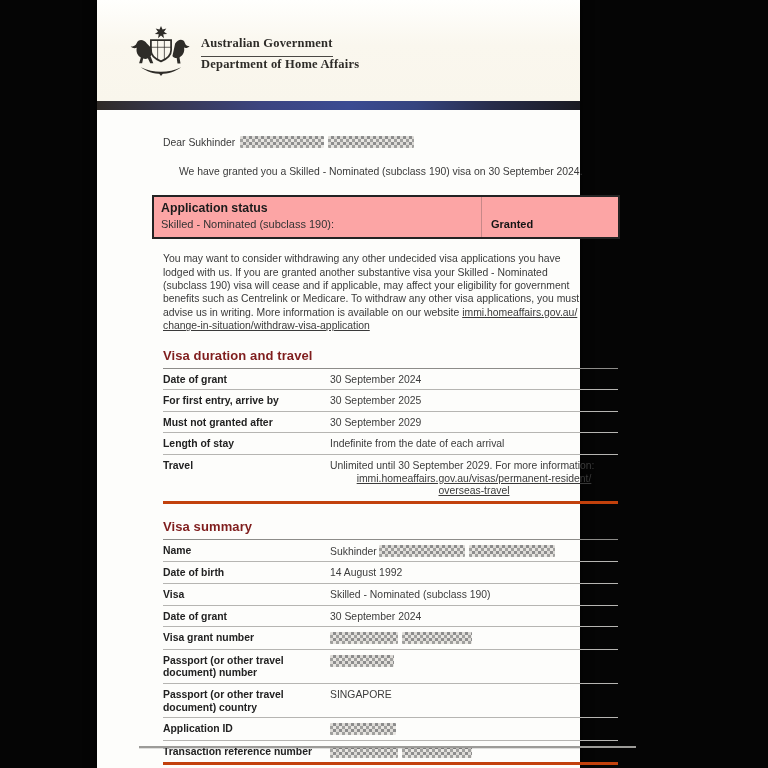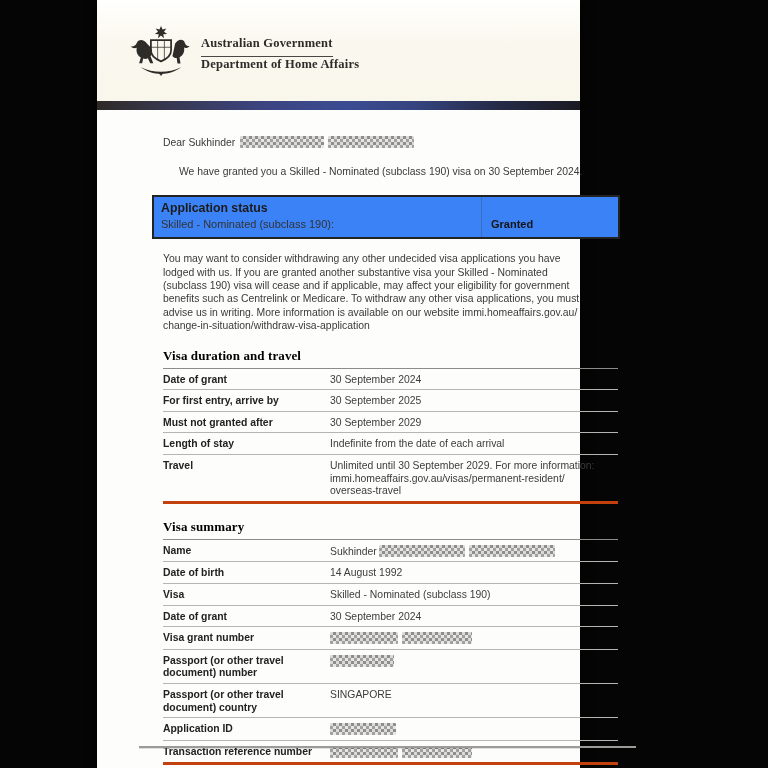--- a/index.html
+++ b/index.html
@@ -39,32 +39,32 @@
   .greeting{margin:0 0 12px 0;white-space:nowrap;}
   .intro{margin:16px;white-space:nowrap;}
   .redact{
     display:inline-block;height:12px;vertical-align:-2px;margin:0 2px;
     background:conic-gradient(#8d8d8d 25%, #e9e7e3 0 50%, #a0a09e 0 75%, #dcdad6 0);
     background-size:6px 6px;border-radius:1px;
     filter:blur(.6px);
   }
   .status-box{
     position:relative;margin:10px 0 0 -11px;width:457px;
-    border:2px solid #232323;padding:4px 0 6px 7px;background:#3b82f6;
+    border:2px solid #232323;padding:4px 0 6px 7px;background:#fca5a5;
   }
   .sb-divider{position:absolute;left:327px;top:0;bottom:0;width:1px;background:rgba(60,60,60,.28);}
   .sb-title{font-weight:bold;font-size:12.3px;color:#1b1b1b;line-height:15px;}
   .sb-row{display:grid;grid-template-columns:324px auto;font-size:11px;margin-top:2px;color:#333;}
   .sb-granted{font-weight:bold;color:#141414;padding-left:6px;}
   .para{margin:13px 0 0 0;}
   .pline{white-space:nowrap;}
-  .doclink{color:#3a3a3a;}
+  .doclink{text-decoration:underline;color:#3a3a3a;text-align:center;}
   h2{
-    font-size:13px;line-height:16px;color:#000000;margin:15px 0 4px 0;
-    font-family:Liberation Serif, serif;font-weight:bold;letter-spacing:.1px;
+    font-size:13px;line-height:16px;color:#7f1d1d;margin:15px 0 4px 0;
+    font-family:Liberation Sans, sans-serif;font-weight:bold;letter-spacing:.1px;
   }
   .h-notice{font-size:13.5px;margin-top:14px;}
   .dtable{width:455px;}
   .trow{
     display:grid;grid-template-columns:167px 1fr;
     border-top:1px solid #b6b5b2;padding:4px 0 3px 0;
   }
   .trow:first-child{border-top:1px solid #8d8c89;}
   .trow:last-child{border-bottom:3px solid #c2410c;}
   .tl{font-weight:bold;color:#222;line-height:12.6px;padding-top:1px;}

